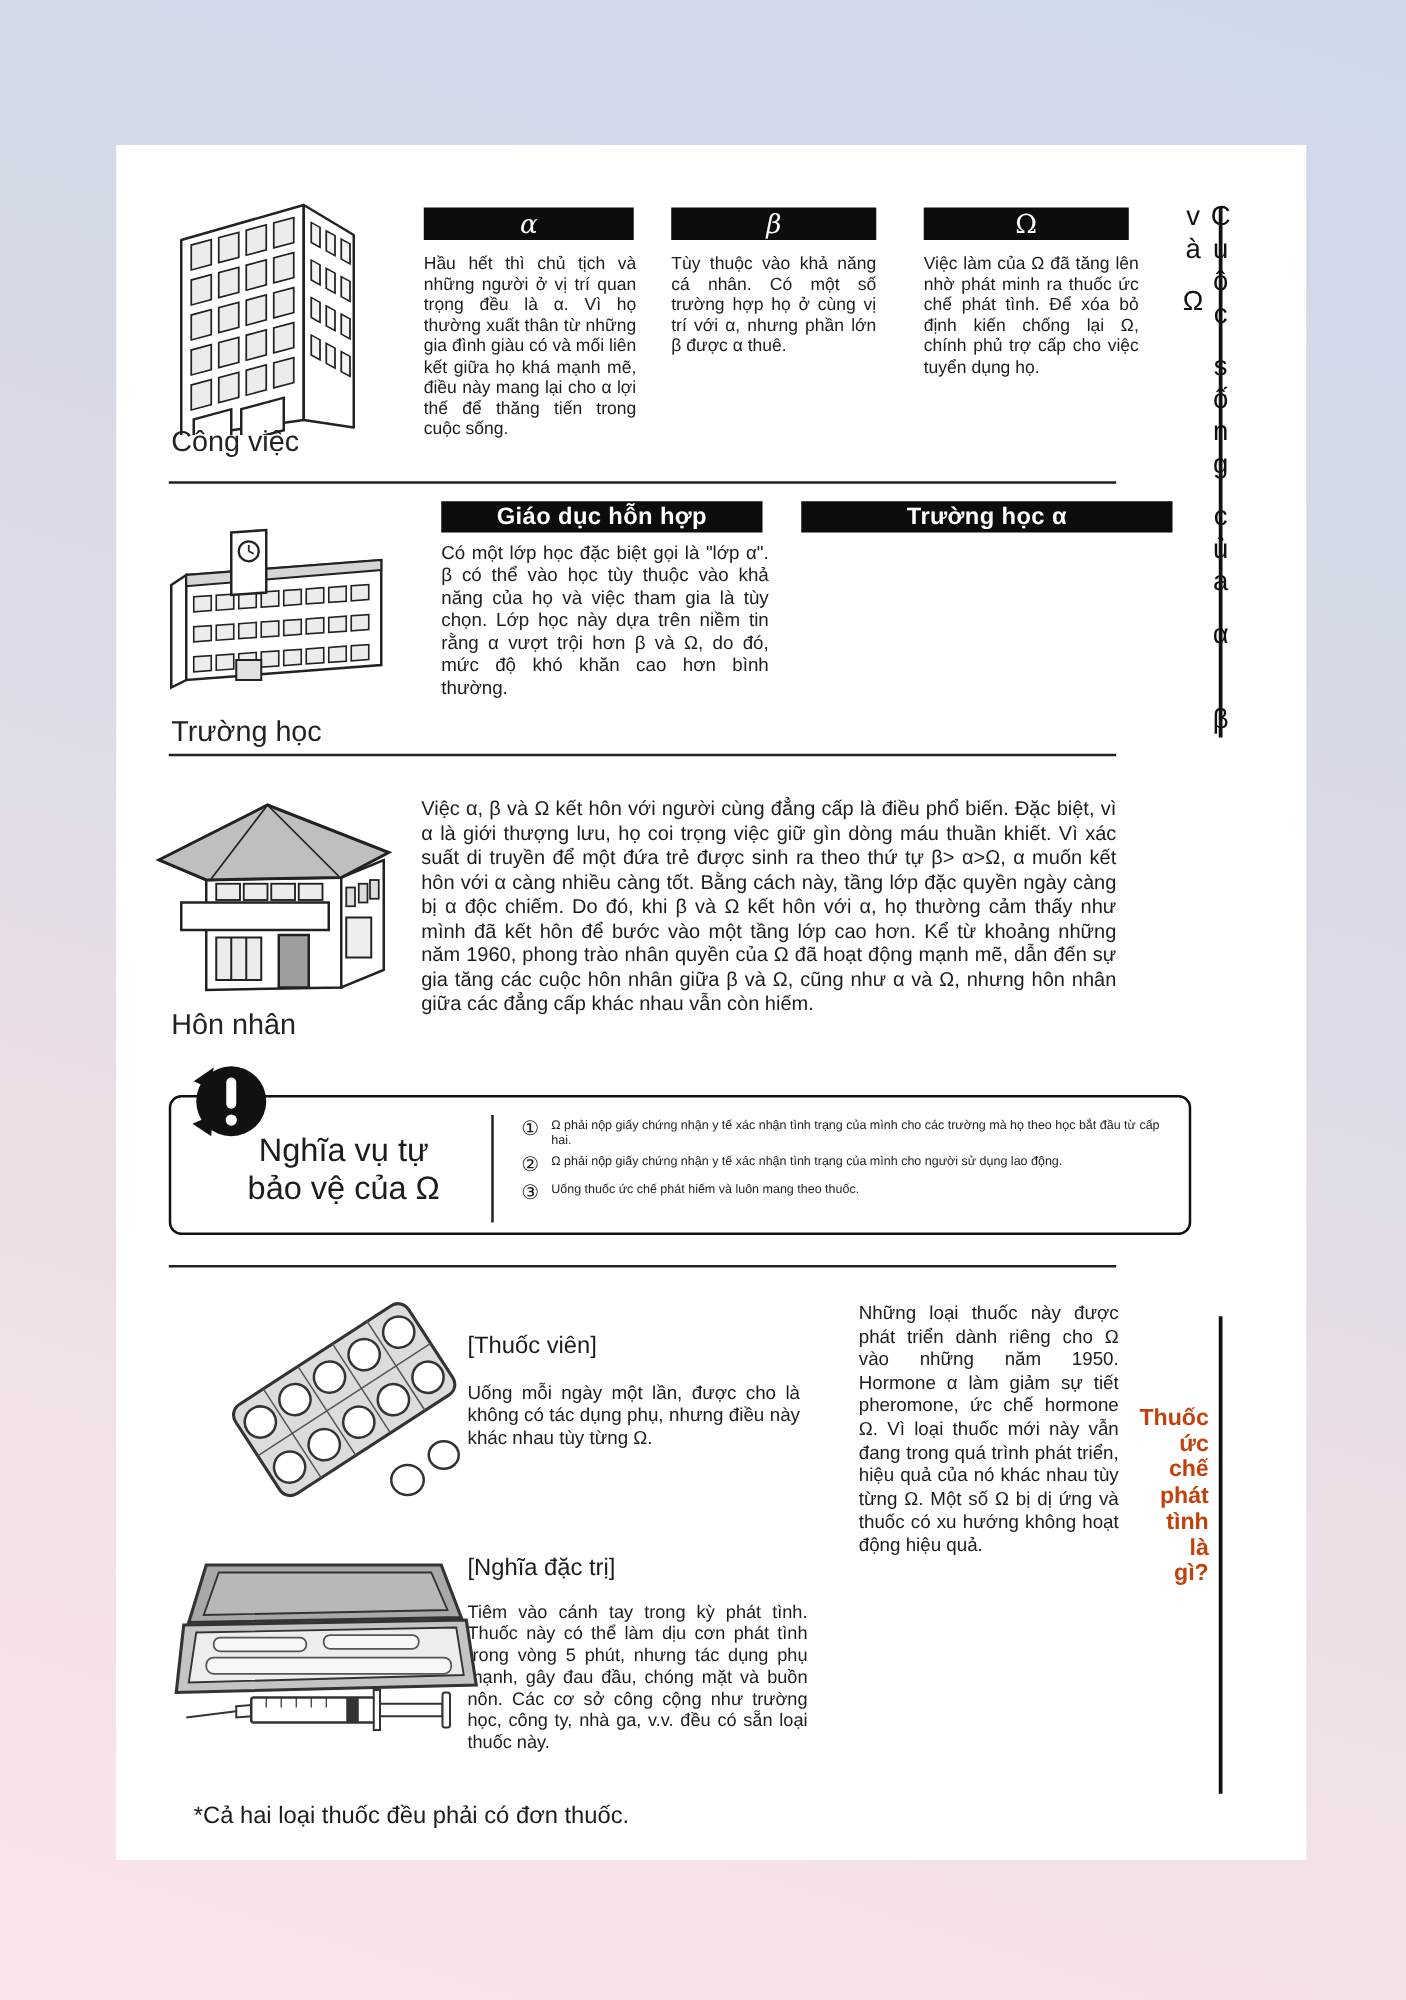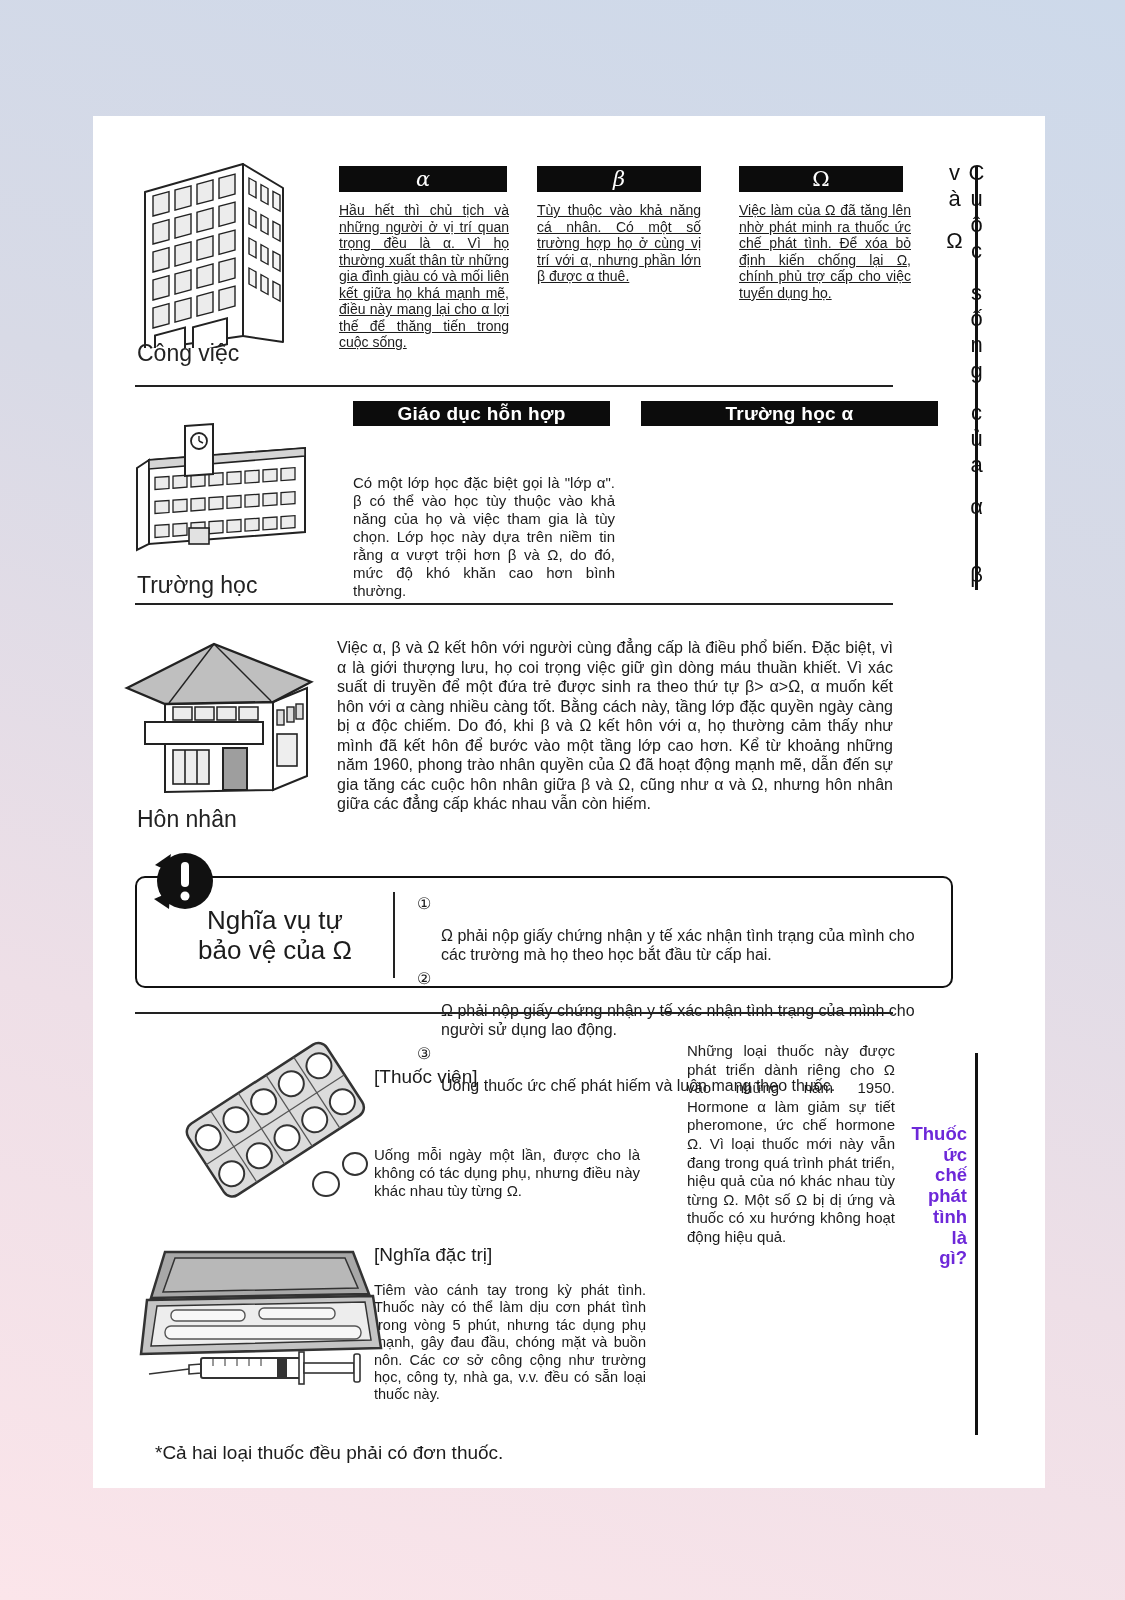--- a/index.html
+++ b/index.html
@@ -14,40 +14,40 @@
     position:absolute; left:93px; top:116px; width:952px; height:1372px;
     background:#ffffff;
   }
   .abs { position:absolute; }
   .bar {
     background:#0c0c0c; color:#fff; display:flex; align-items:center; justify-content:center;
   }
   .bar-greek { font-family:"DejaVu Serif", serif; font-style:italic; font-size:21px; }
   .bar-greek.upright { font-style:normal; }
   .bar-label { font-weight:bold; font-size:19px; letter-spacing:.3px; }
-  .coltext { font-size:14px; line-height:1.18; text-align:justify;text-decoration:underline; }
-  .coltext2 { font-size:15px; line-height:1.2; text-align:justify;margin-top:40px; }
+  .coltext { font-size:14px; line-height:1.18; text-align:justify; }
+  .coltext2 { font-size:15px; line-height:1.2; text-align:justify; }
   .bigtext { font-size:16px; line-height:1.22; text-align:justify; }
   .seclabel { font-size:23px; color:#222; }
   .hr { height:2px; background:#222; }
   .vr { width:3px; background:#111; }
   .pre { white-space:pre-line; }
   .vtitle-top {
     writing-mode:vertical-rl; text-orientation:upright;
     font-size:22px; line-height:1; word-spacing:-0.45em; letter-spacing:1px; color:#111;
     height:445px;
   }
   .vtitle-bottom {
-    font-size:18.5px; font-weight:bold; line-height:1.12; text-align:right; color:#6d28d9;
+    font-size:18.5px; font-weight:bold; line-height:1.12; text-align:right; color:#c2410c;
   }
   .duties-box { border:2.5px solid #111; border-radius:10px; }
   .duties-title { font-size:26px; line-height:1.15; text-align:center; }
   .duty { display:flex; margin-bottom:5px; }
   .duty-num { font-size:16px; width:24px; flex:0 0 24px; line-height:1.1; }
-  .duty-text { font-size:16px; line-height:1.18;margin-top:32px; }
+  .duty-text { font-size:10px; line-height:1.18; }
   .mini-header { font-size:19px; }
   .footnote { font-size:19px; }
 </style>
 </head>
 <body>
 
 <div class="page">
 
   <svg class="abs" style="left:38px;top:36px" width="162" height="196" viewBox="0 0 162 196">
     <g stroke="#222" stroke-width="2" fill="#fff" stroke-linejoin="round">

